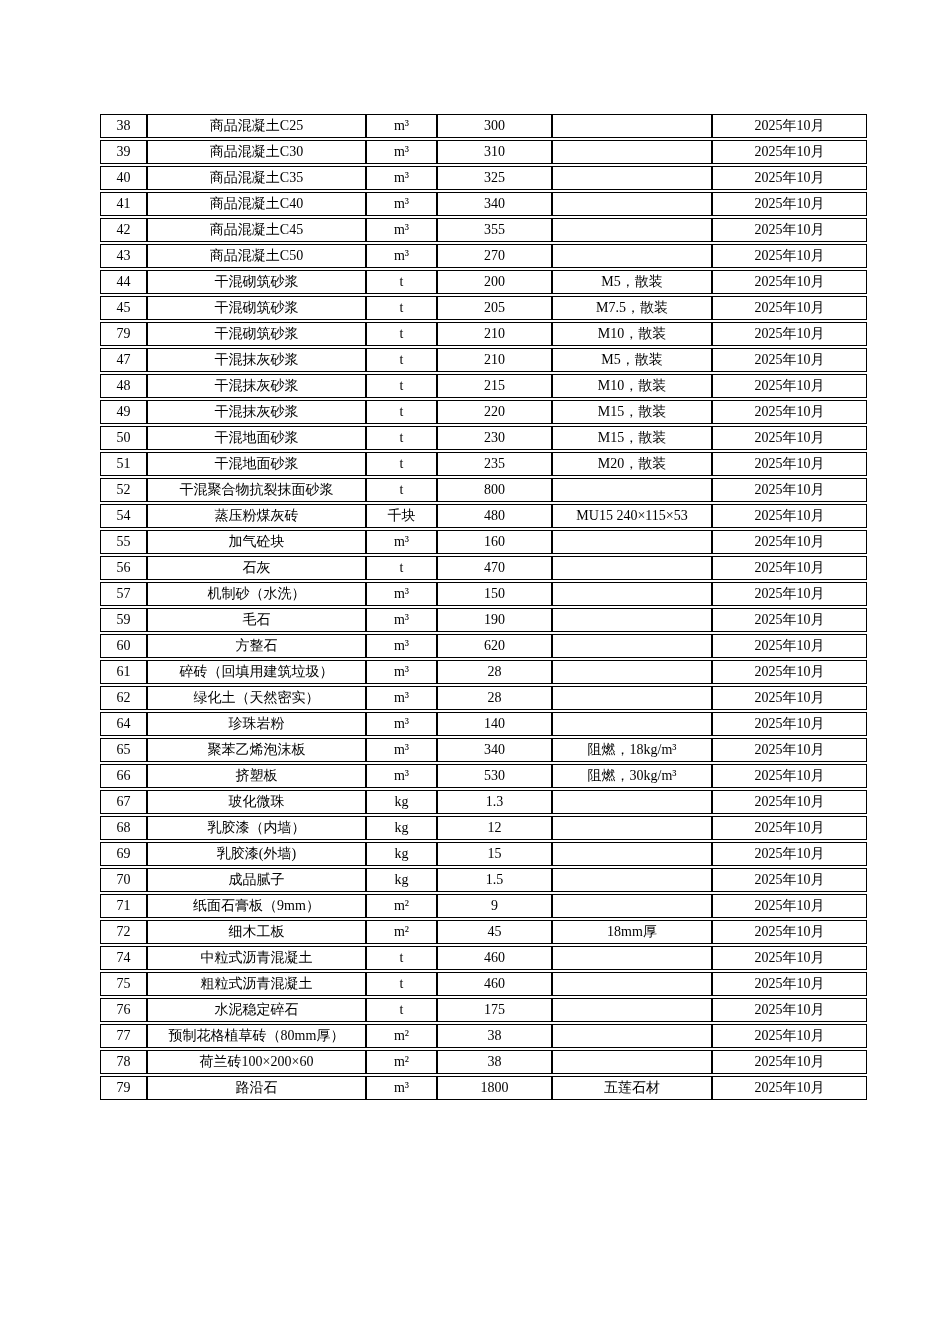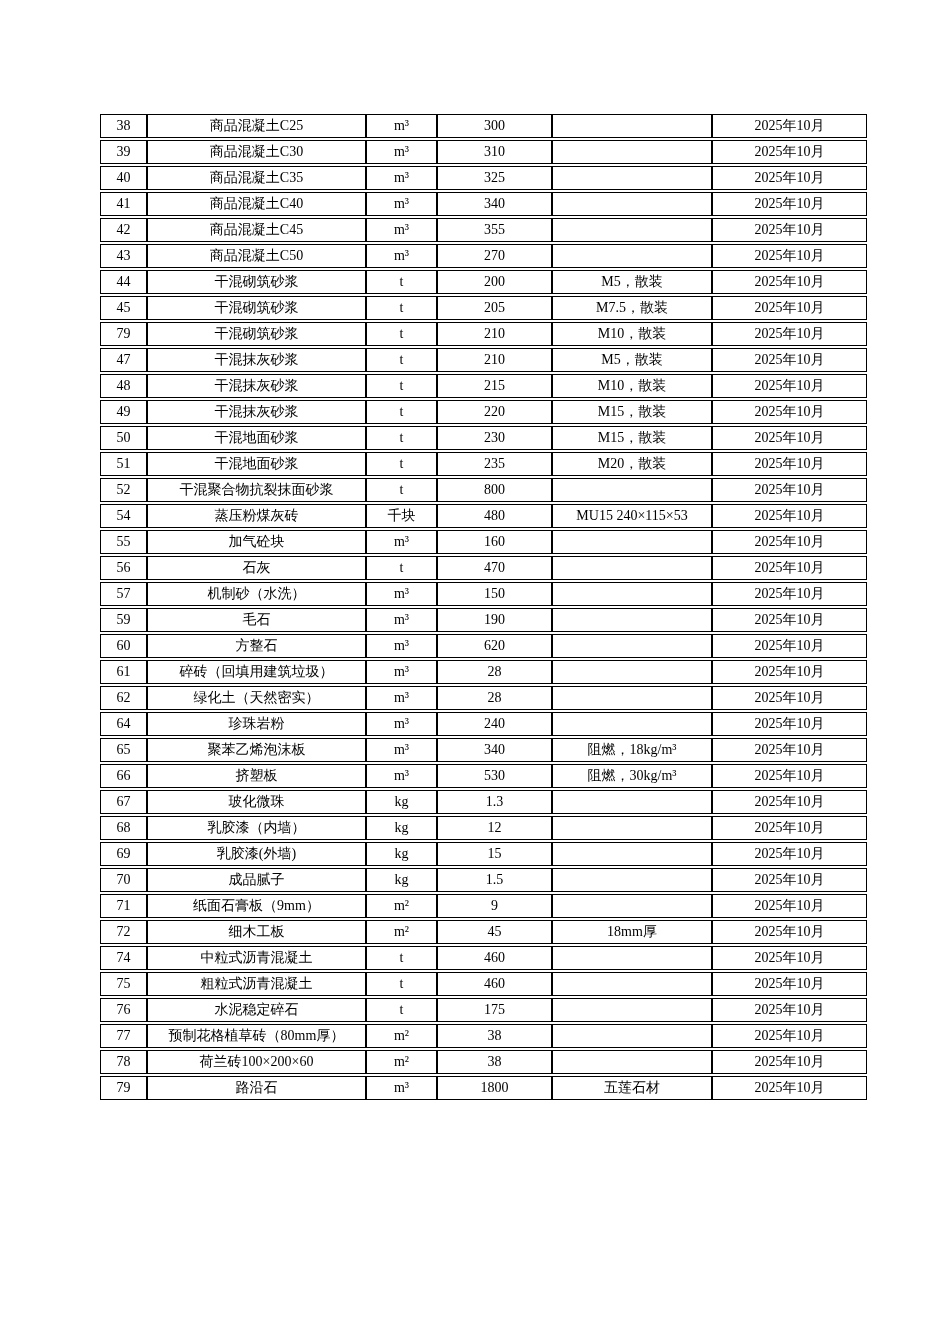--- a/index.html
+++ b/index.html
@@ -246,21 +246,21 @@
           <td class="col-name">绿化土（天然密实）</td>
           <td class="col-unit">m³</td>
           <td class="col-price">28</td>
           <td class="col-spec"></td>
           <td class="col-date">2025年10月</td>
         </tr>
         <tr>
           <td class="col-num">64</td>
           <td class="col-name">珍珠岩粉</td>
           <td class="col-unit">m³</td>
-          <td class="col-price">240</td>
+          <td class="col-price">140</td>
           <td class="col-spec"></td>
           <td class="col-date">2025年10月</td>
         </tr>
         <tr>
           <td class="col-num">65</td>
           <td class="col-name">聚苯乙烯泡沫板</td>
           <td class="col-unit">m³</td>
           <td class="col-price">340</td>
           <td class="col-spec">阻燃，18kg/m³</td>
           <td class="col-date">2025年10月</td>

